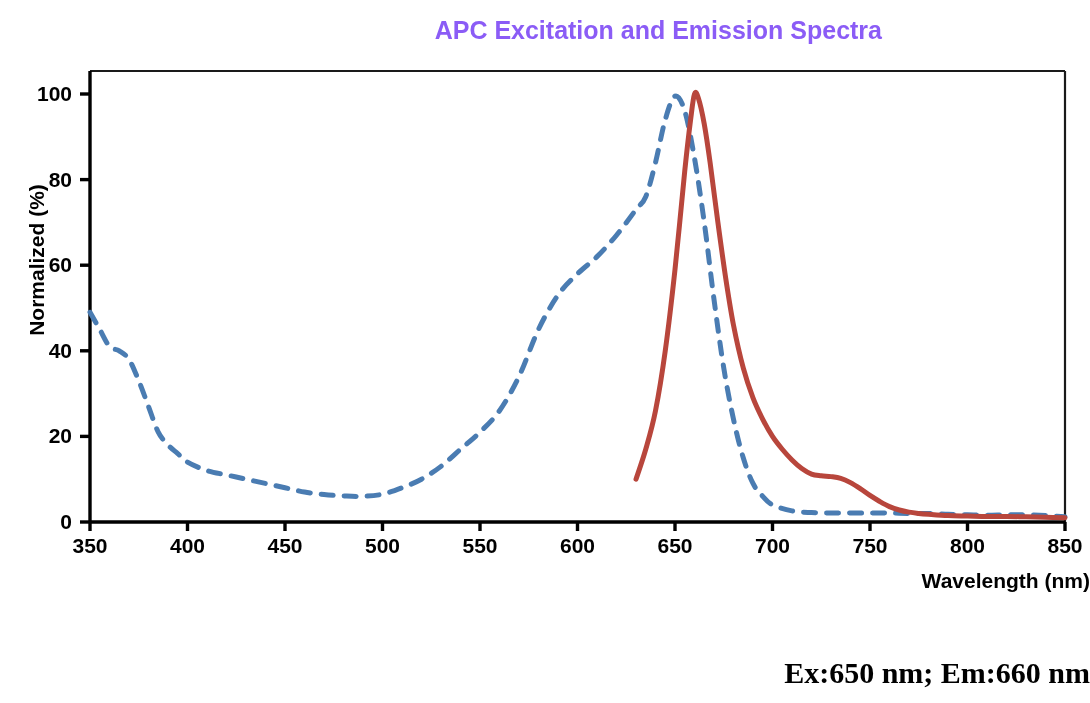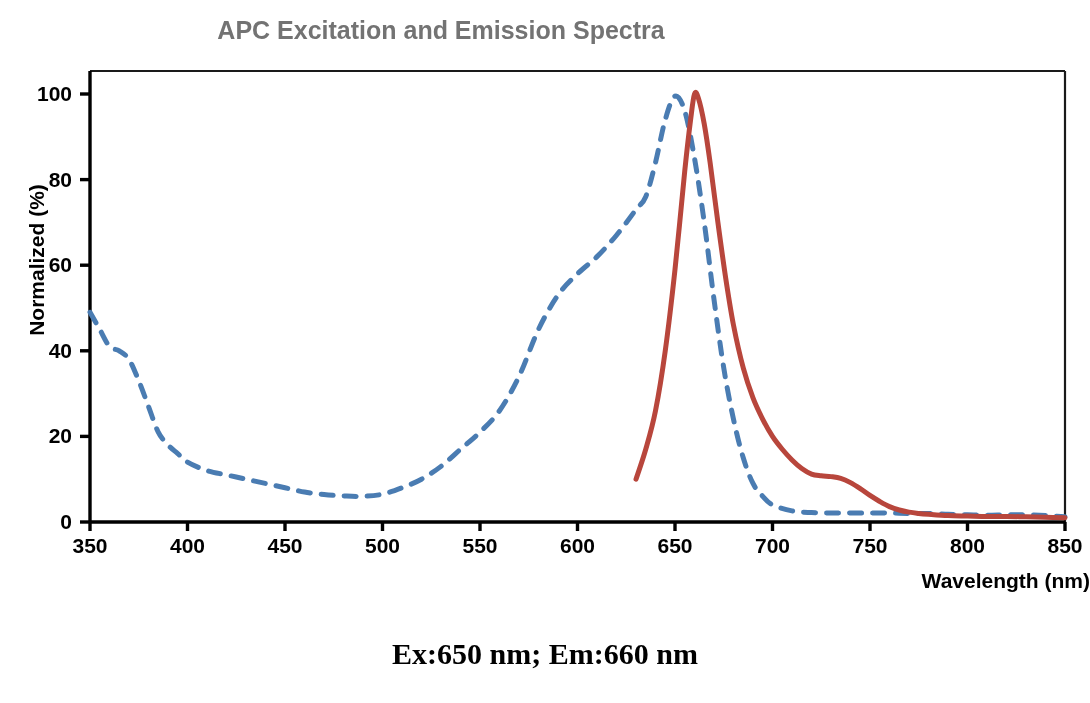--- a/index.html
+++ b/index.html
@@ -18,33 +18,33 @@
     position: absolute;
     left: 0; top: 0;
     width: 1090px;
     height: 703px;
   }
   .chart-title {
     position: absolute;
     left: 0;
     top: 16px;
     width: 882px;
-    text-align: center;
+    text-align: right;
     font-family: "Liberation Sans", sans-serif;
     font-size: 25px;
     font-weight: bold;
-    color: #737373;
+    color: #8b5cf6;
     letter-spacing: 0px;
   }
   .caption {
     position: absolute;
     left: 0;
-    top: 637px;
+    top: 656px;
     width: 1090px;
-    text-align: center;
+    text-align: right;
     font-family: "Liberation Serif", serif;
     font-size: 30px;
     font-weight: bold;
     color: #000000;
   }
   .xlabel {
     position: absolute;
     left: 0;
     top: 569px;
     width: 1090px;

